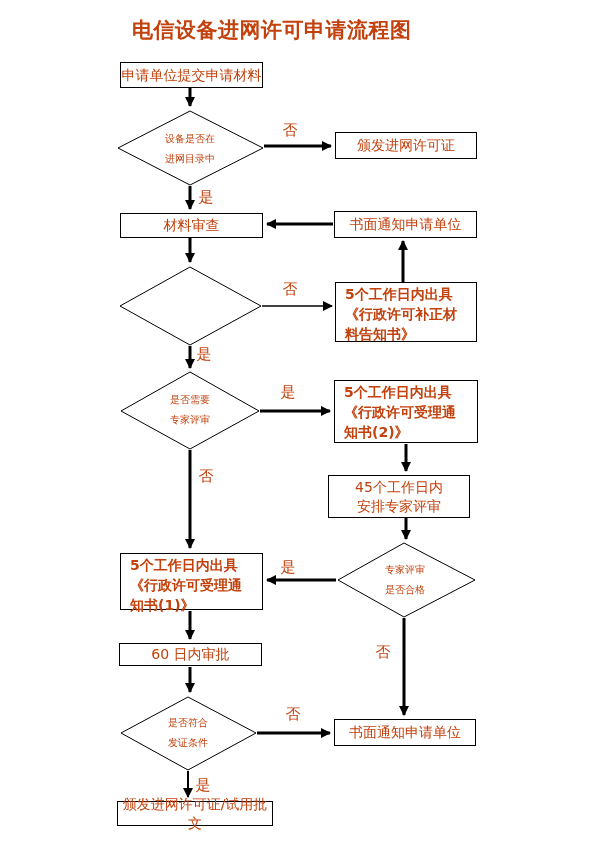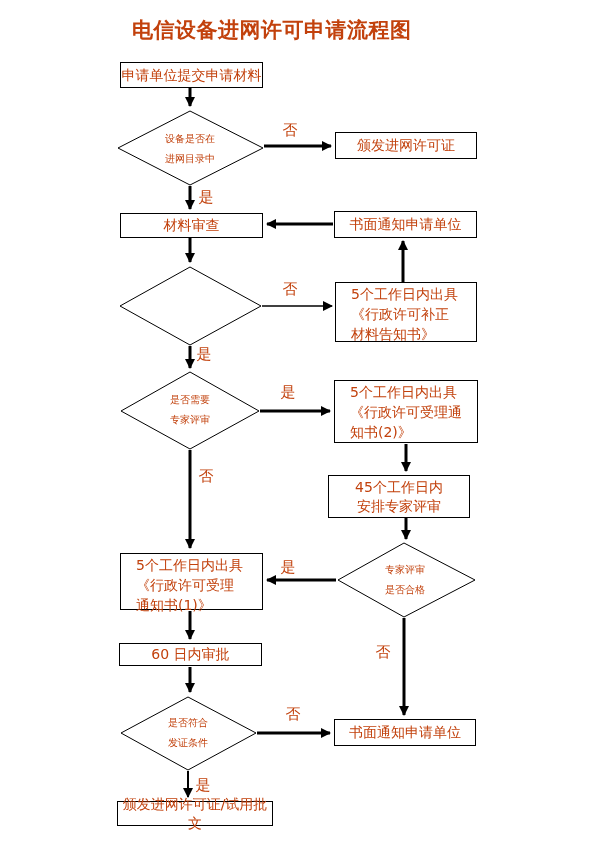--- a/index.html
+++ b/index.html
@@ -12,21 +12,21 @@
     position:absolute;left:132px;top:16px;font-size:21px;font-weight:bold;
     white-space:nowrap;letter-spacing:0.5px;
   }
   .box{
     position:absolute;border:1px solid #000;background:#fff;box-sizing:border-box;
     display:flex;align-items:center;justify-content:center;
     font-size:14px;line-height:19px;text-align:center;
   }
   .box.tl{
     align-items:flex-start;justify-content:flex-start;text-align:left;
-    padding:1px 15px;line-height:20px;
+    padding:1px 9px;line-height:20px;font-weight:bold;
   }
   .box span{white-space:pre-line;}
   .dlabel{
     position:absolute;transform:translate(-50%,-50%);
     white-space:pre-line;text-align:center;font-size:10px;line-height:20px;
   }
   .elabel{
     position:absolute;transform:translate(-50%,-50%);
     font-size:15px;background:#fff;padding:0 1px;
   }

